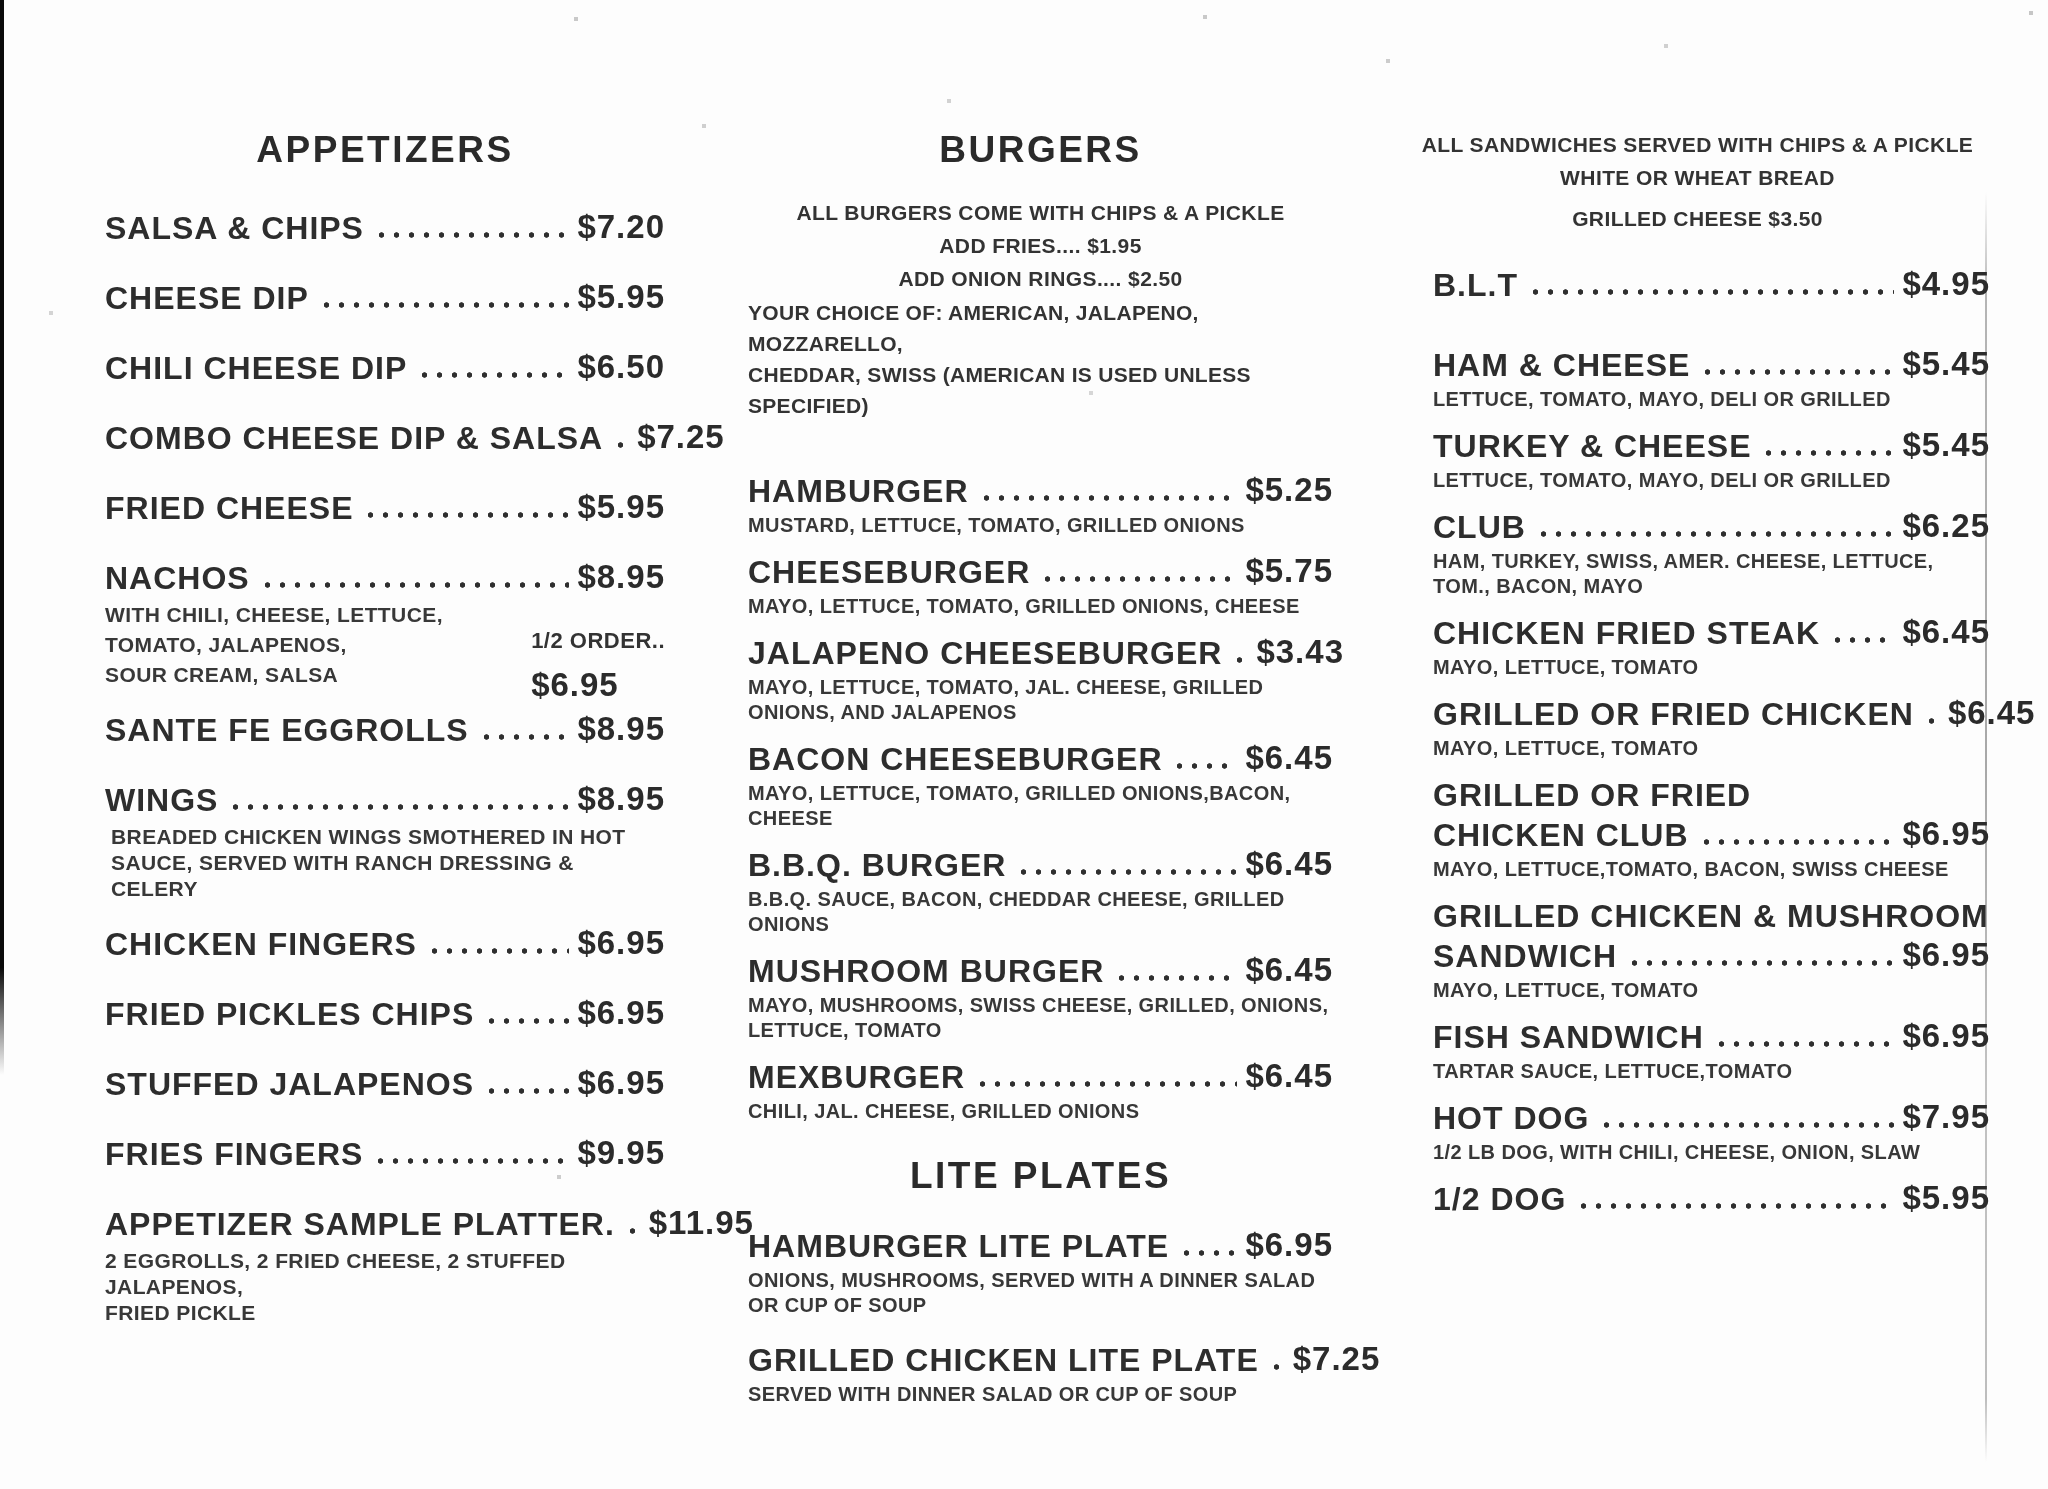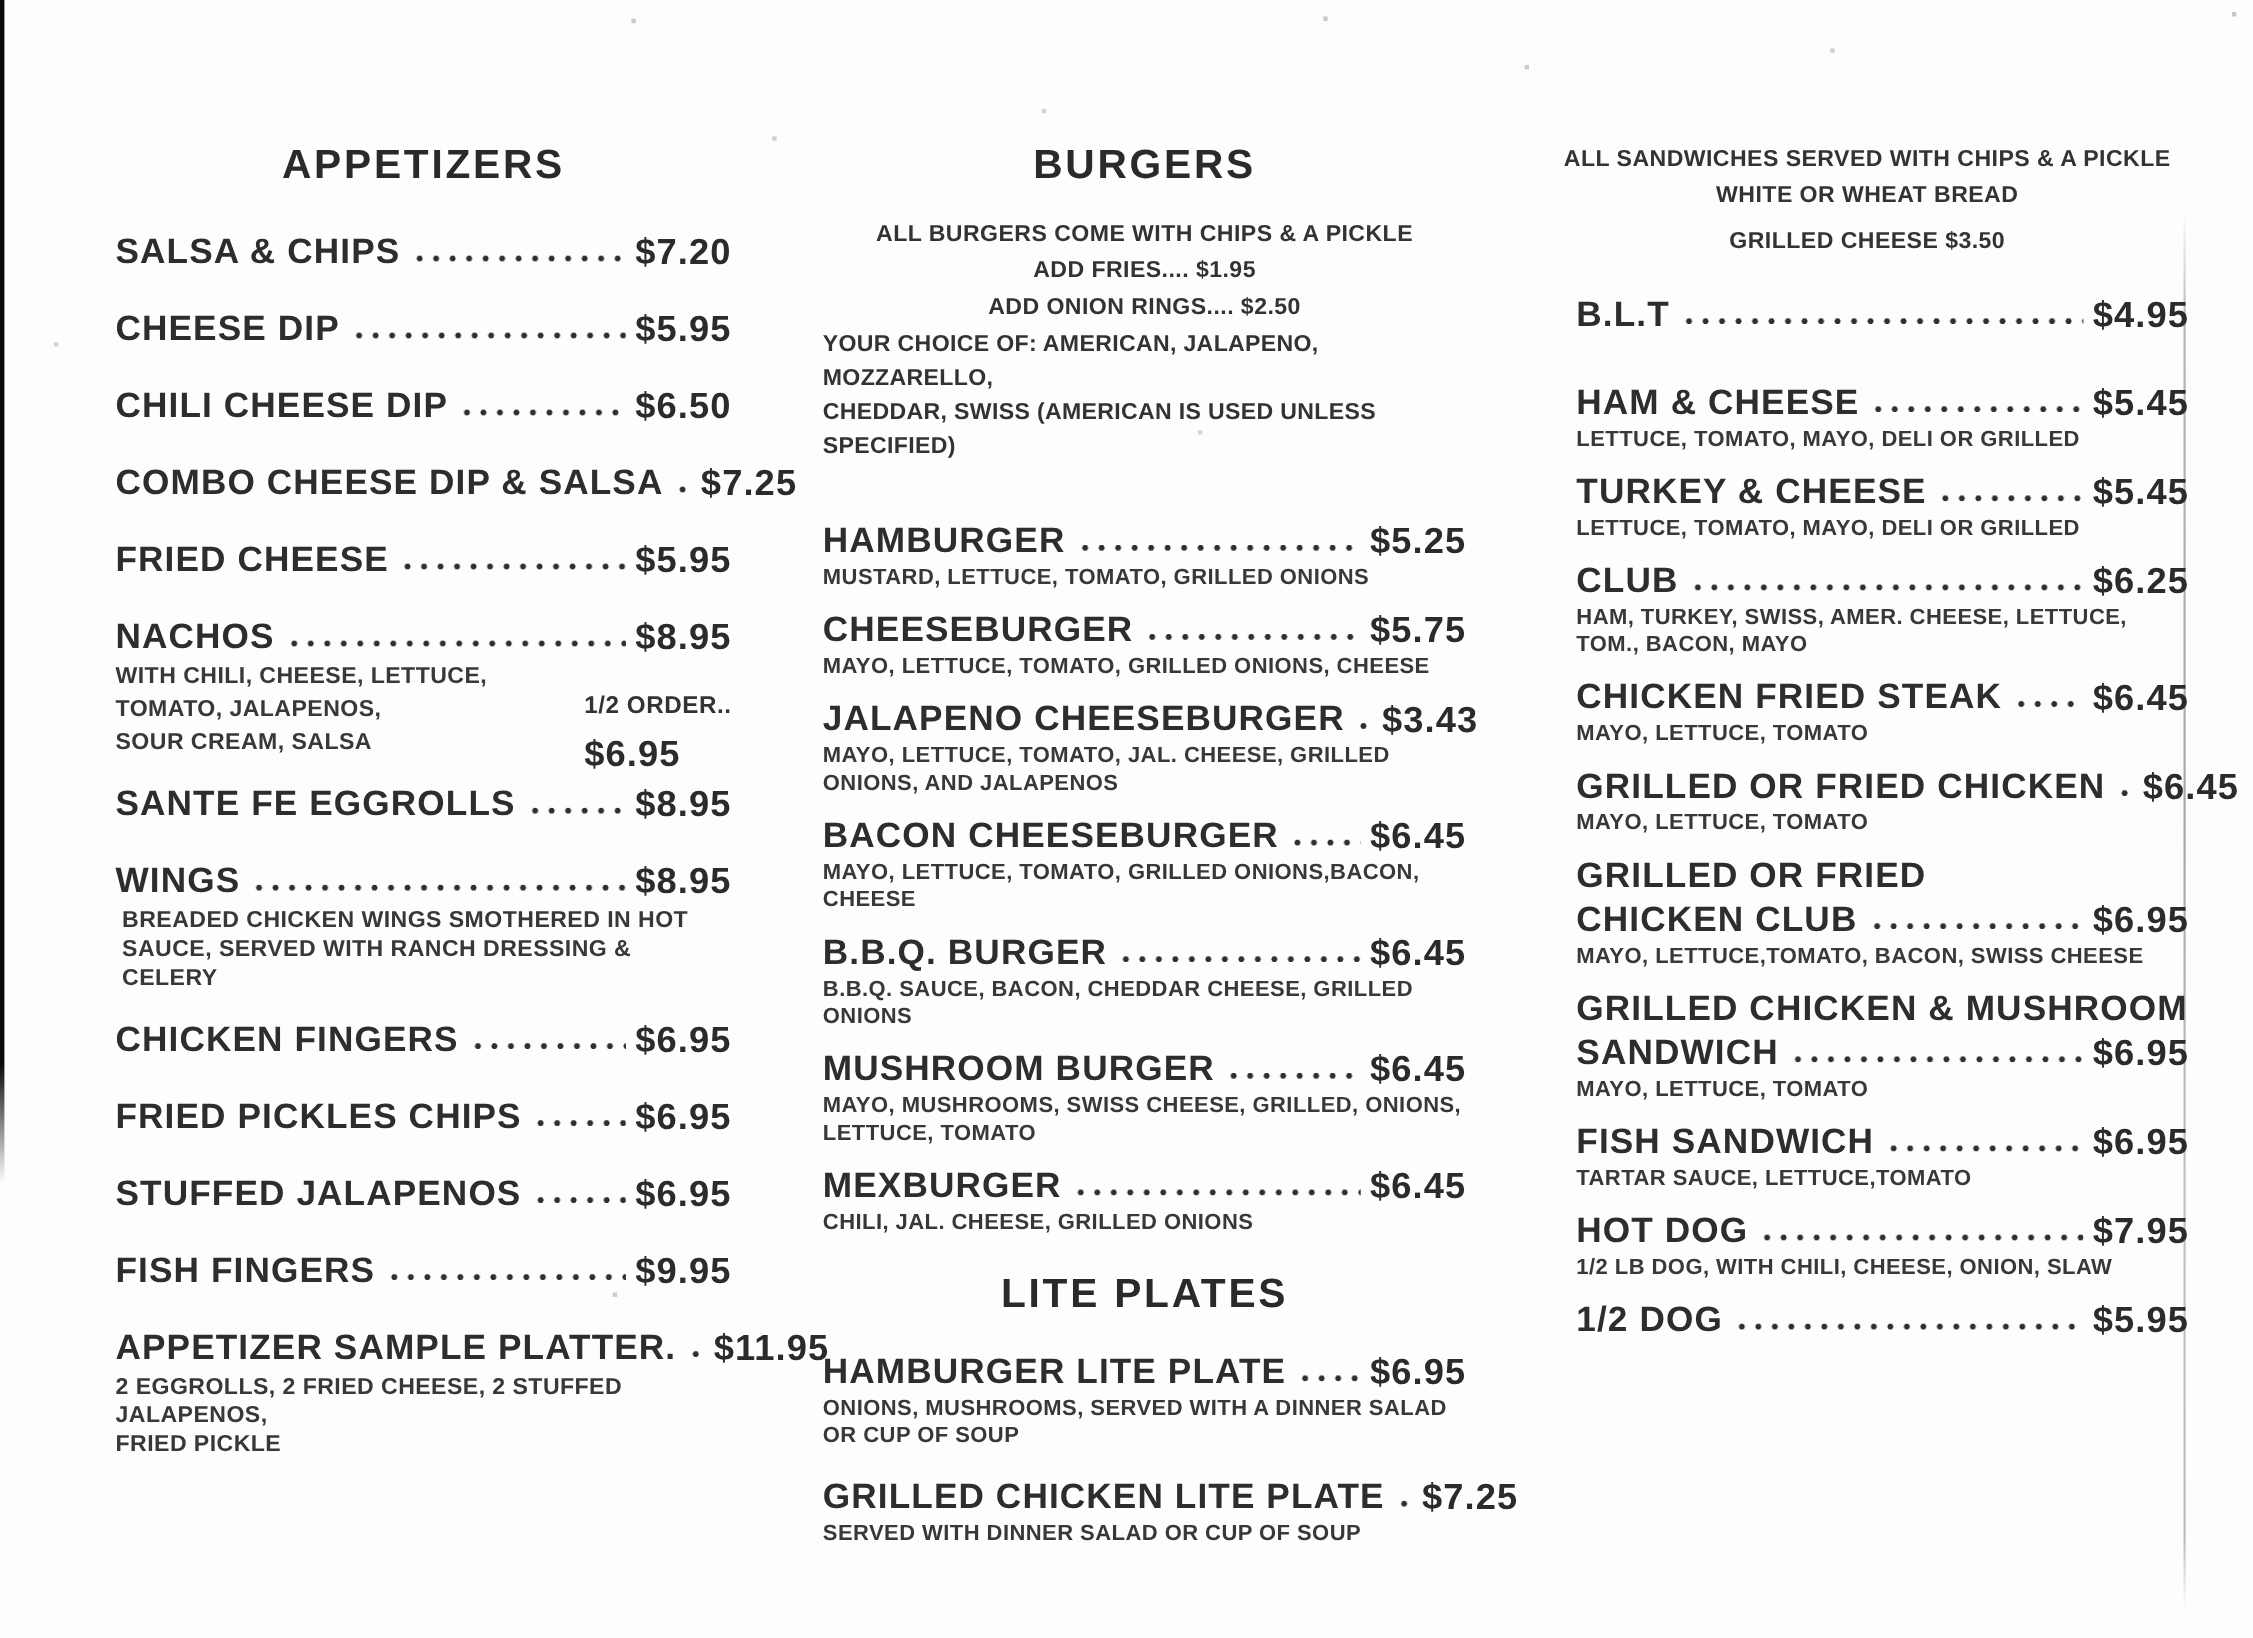--- a/index.html
+++ b/index.html
@@ -12,21 +12,21 @@
   .col{position:absolute;top:128px;}
   .col1{left:105px;width:560px;}
   .col2{left:748px;width:585px;}
   .col3{left:1405px;width:585px;}
   .h2{
     font-size:37px;font-weight:700;letter-spacing:2.5px;text-align:center;
     line-height:44px;margin:0 0 36px 0;color:#2a2a2a;
   }
   .col2 .h2{margin-bottom:24px;}
   .col3 .h2{margin-bottom:20px;}
-  .row{display:flex;align-items:flex-end;margin-bottom:30px;}
+  .row{display:flex;align-items:flex-start;margin-bottom:30px;}
   .nm{font-size:32px;font-weight:700;letter-spacing:1px;line-height:40px;white-space:nowrap;color:#2d2d2d;}
   .pr{font-size:33px;font-weight:700;letter-spacing:1px;white-space:nowrap;color:#2b2b2b;}
   .lead{
     flex:1;height:12px;margin:0 8px;align-self:flex-end;margin-bottom:7px;
     background-image:radial-gradient(circle, #2f2f2f 2.4px, rgba(0,0,0,0) 3px);
     background-size:15px 12px;background-repeat:repeat-x;background-position:2px center;
     min-width:18px;
   }
   .desc{font-size:21px;font-weight:700;letter-spacing:0.4px;line-height:26px;color:#383838;margin-top:4px;}
   .col2 .desc,.col3 .desc{font-size:20px;line-height:25px;margin-top:2px;}
@@ -143,21 +143,21 @@
     <span class="pr">$6.95</span>
   </div>
 
   <div class="row">
     <span class="nm">STUFFED JALAPENOS</span>
     <span class="lead"></span>
     <span class="pr">$6.95</span>
   </div>
 
   <div class="row">
-    <span class="nm">FISH FINGERS</span>
+    <span class="nm">FRIES FINGERS</span>
     <span class="lead"></span>
     <span class="pr">$9.95</span>
   </div>
 
   <div>
     <div class="row" style="margin-bottom:0;">
       <span class="nm">APPETIZER SAMPLE PLATTER.</span>
       <span class="lead"></span>
       <span class="pr">$11.95</span>
     </div>

